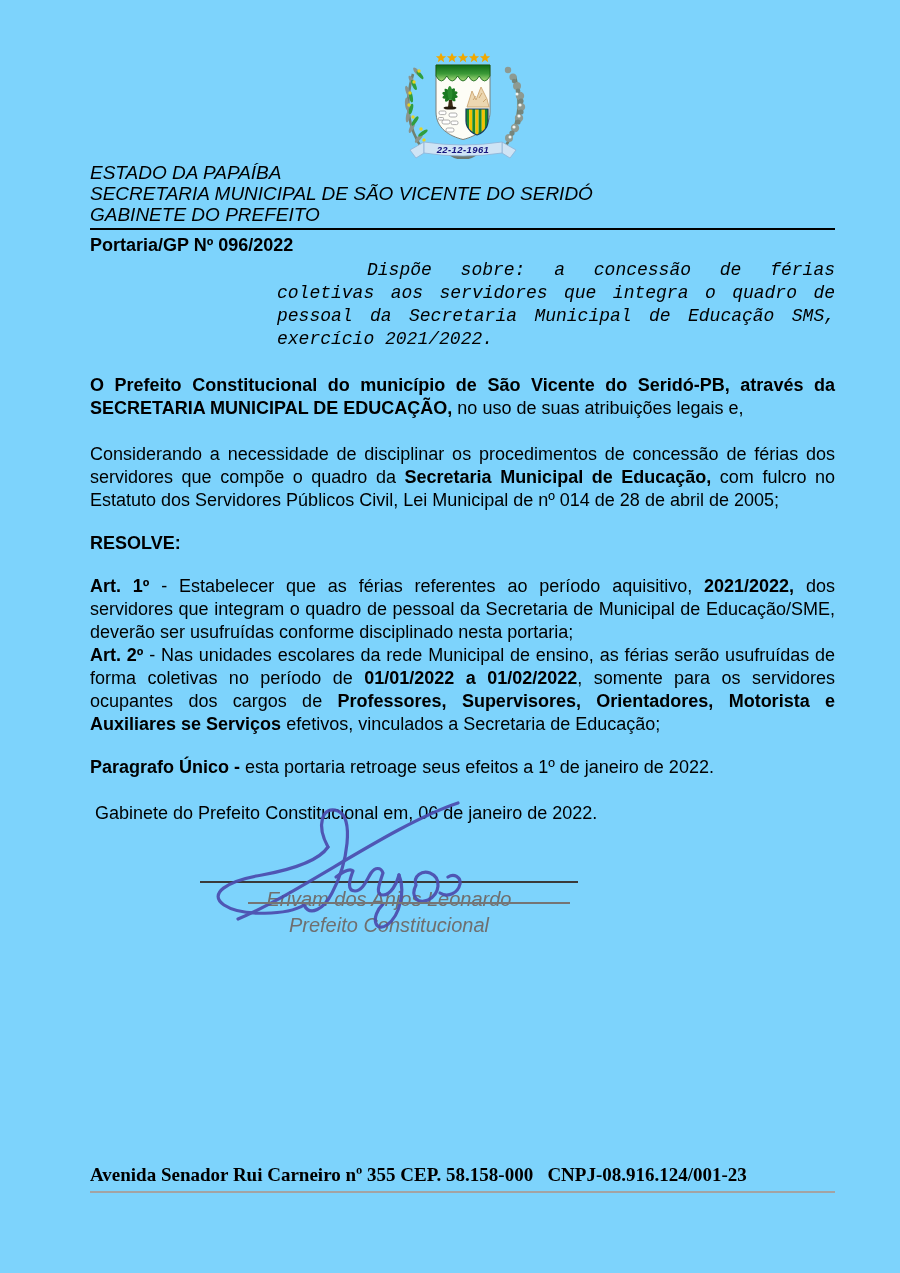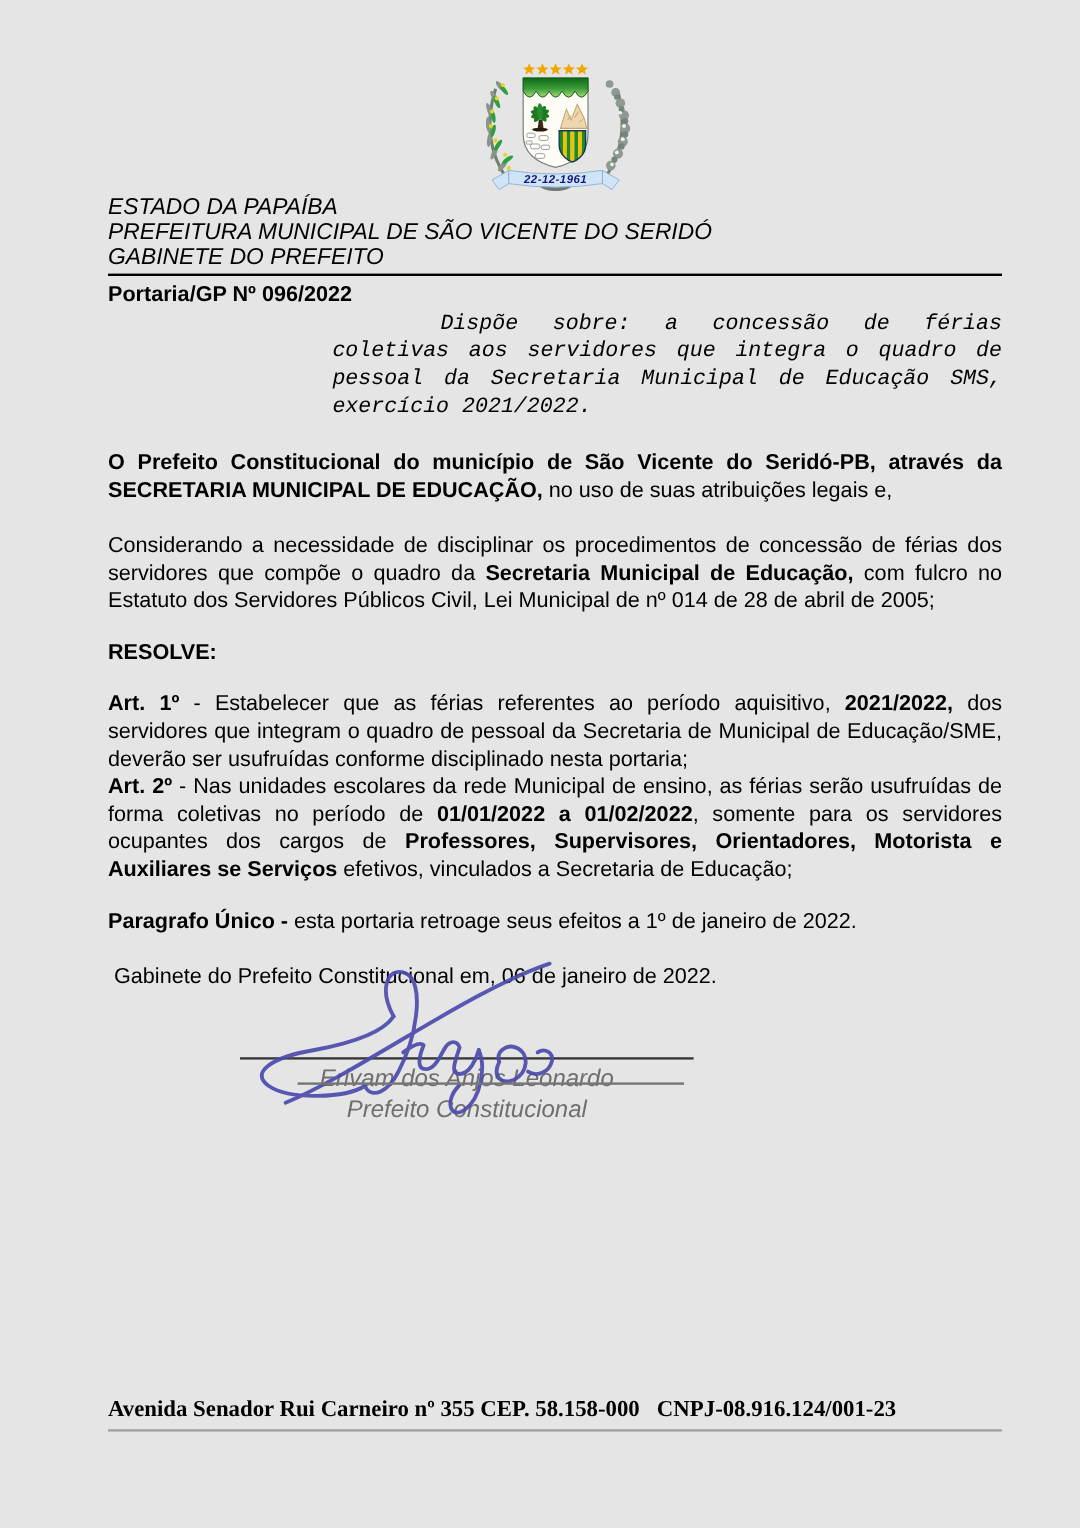--- a/index.html
+++ b/index.html
@@ -3,21 +3,21 @@
 <meta charset="utf-8">
 <style>
   * { box-sizing: border-box; }
   html, body { margin: 0; padding: 0; }
   body {
     width: 900px; height: 1273px;
     background: #ffffff;
     font-family: "Liberation Sans", sans-serif;
     color: #000;
   }
-  .page { position: relative; width: 900px; height: 1273px; overflow: hidden; background: #e5e5e5; }
+  .page { position: relative; width: 900px; height: 1273px; overflow: hidden; background: #7dd3fc; }
   .content { position: absolute; left: 90px; top: 0; width: 745px; }
 
   
   .crest { margin-top: 50px; height: 112px; text-align: center; }
 
   
   .org-line {
     text-align: left;
     font-weight: normal; font-style: italic;
     font-size: 19px; line-height: 21px;
@@ -218,21 +218,21 @@
         <g>
           <path d="M47 92 L33 100 L39 108 L47 103 Z" fill="#cfe4f5" stroke="#8fb3d6" stroke-width="0.8"></path>
           <path d="M125 92 L139 100 L133 108 L125 103 Z" fill="#cfe4f5" stroke="#8fb3d6" stroke-width="0.8"></path>
           <path d="M47 92 Q86 98 125 92 L125 103 Q86 109 47 103 Z" fill="#cfe4f5" stroke="#8fb3d6" stroke-width="0.8"></path>
           <text x="86" y="102.5" text-anchor="middle" style="font-family:'Liberation Sans',sans-serif;font-size:9.5px;font-weight:bold;font-style:italic;fill:#16167e;letter-spacing:0.4px;">22-12-1961</text>
         </g>
       </svg>
     </div>
 
     <div class="org-line">ESTADO DA PAPAÍBA</div>
-    <div class="org-line">PREFEITURA MUNICIPAL DE SÃO VICENTE DO SERIDÓ</div>
+    <div class="org-line">SECRETARIA MUNICIPAL DE SÃO VICENTE DO SERIDÓ</div>
     <div class="org-line">GABINETE DO PREFEITO</div>
     <hr class="header-rule">
 
     <div class="doc-number">Portaria/GP Nº 096/2022</div>
 
     <div class="summary">Dispõe sobre: a concessão de férias coletivas aos servidores que integra o quadro de pessoal da Secretaria Municipal de Educação SMS, exercício 2021/2022.</div>
 
     <p class="body"><span class="b">O Prefeito Constitucional do município de São Vicente do Seridó-PB, através da SECRETARIA MUNICIPAL DE EDUCAÇÃO,</span><span> no uso de suas atribuições legais e,</span></p>
     <p class="body"><span>Considerando a necessidade de disciplinar os procedimentos de concessão de férias dos servidores que compõe o quadro da </span><span class="b">Secretaria Municipal de Educação,</span><span> com fulcro no Estatuto dos Servidores Públicos Civil, Lei Municipal de nº 014 de 28 de abril de 2005;</span></p>
     <p class="body mt20"><span class="b">RESOLVE:</span></p>

